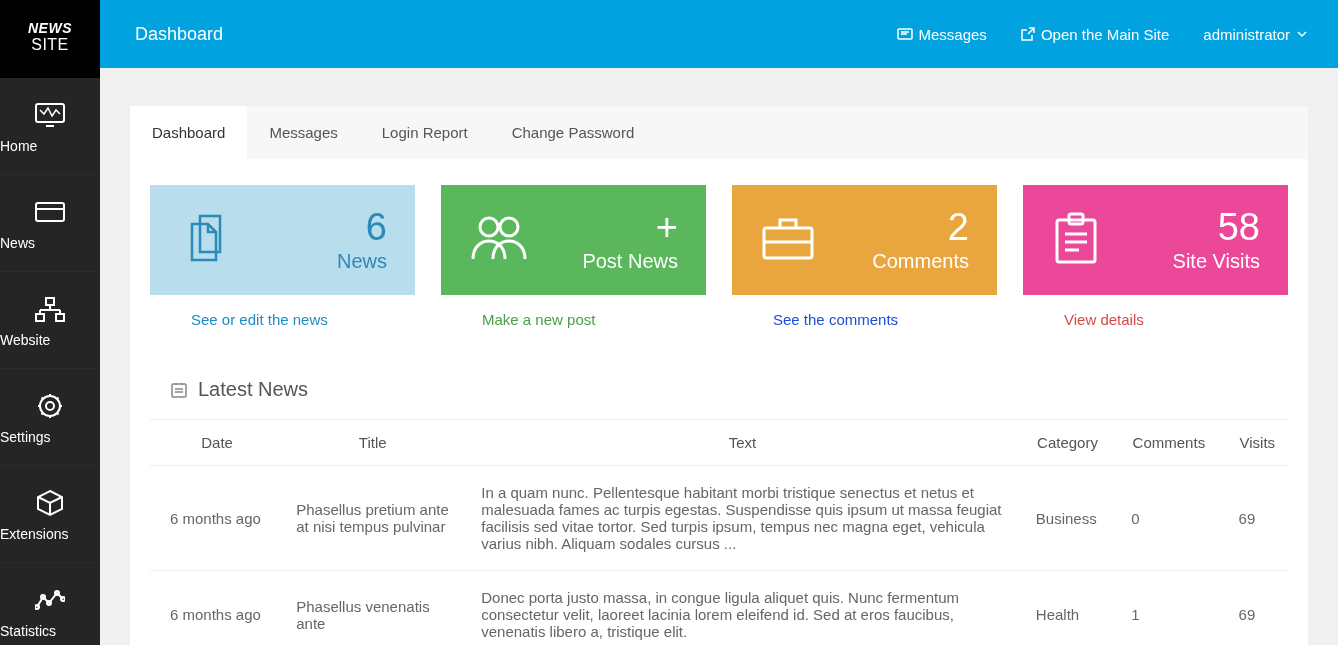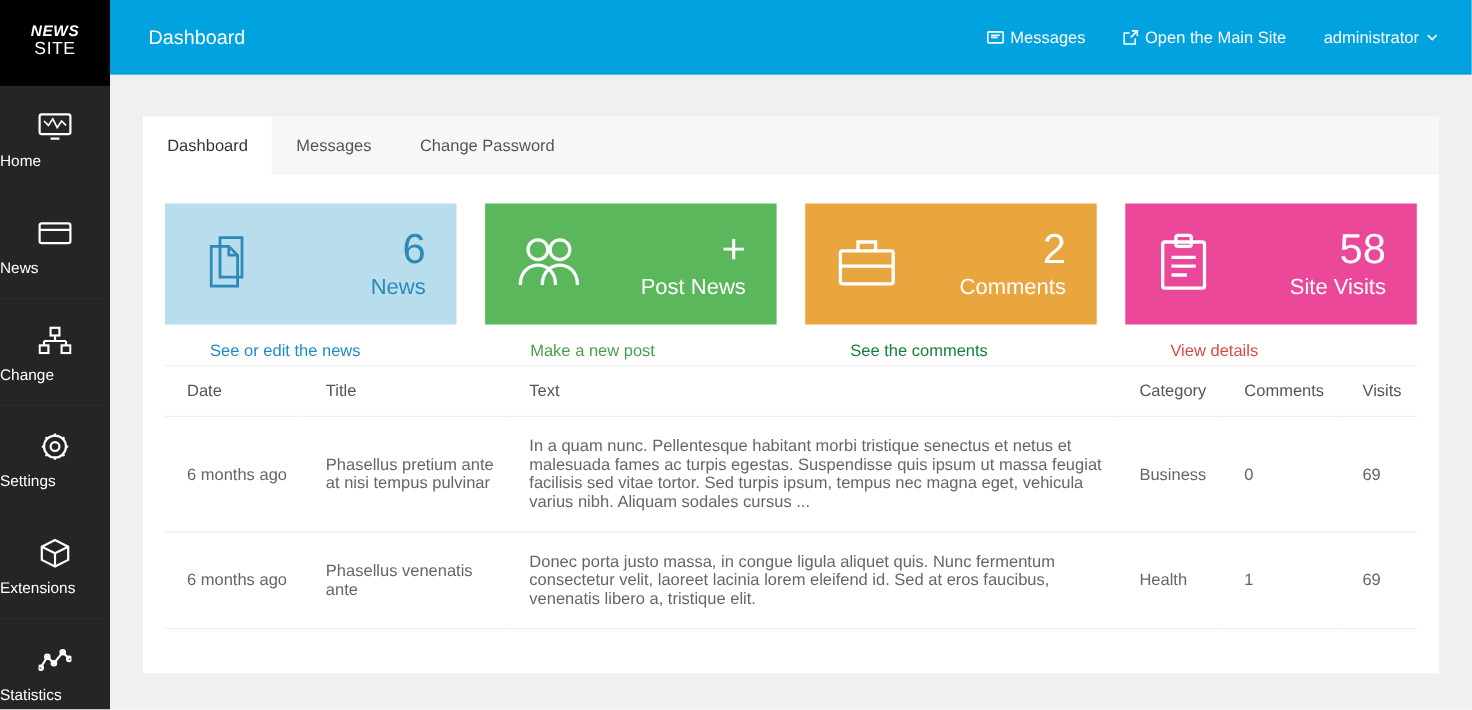--- a/index.html
+++ b/index.html
@@ -97,37 +97,37 @@
   .stat-label { font-size: 20px; margin-top:4px; font-weight:300;}
   .stat-link {
     display:block;
     padding:16px 0 4px 4px;
     font-size:15px;
     cursor:pointer;
     margin-left:37px;
   }
   .stat-link.blue  { color:#1f8bc5;}
   .stat-link.green { color:#4a9e4a;}
-  .stat-link.yellow{ color:#15803d;}
+  .stat-link.yellow{ color:#1d4ed8;}
   .stat-link.red   { color:#d64a46;}
 
   
   .section-title {
     display:flex;
     align-items:center;
     gap:10px;
     font-size:20px;
     color:#555;
     margin: 46px 0 18px 20px;
     font-weight:400;
   }
   .section-title svg { stroke:#888;}
   table { width:100%; border-collapse: collapse; font-size:15px;}
   thead th {
-    text-align:left;
+    text-align:center;
     font-weight:400;
     color:#555;
     padding: 14px 12px 14px 20px;
     border-bottom:1px solid #eee;
     border-top:1px solid #eee;
   }
   tbody td {
     padding: 18px 12px 18px 20px;
     border-bottom:1px solid #eee;
     color:#666;
@@ -169,21 +169,21 @@
 
     <div class="nav-item">
       <div class="nav-icon">
         <svg width="30" height="26" fill="none" stroke-width="2">
             <rect x="11" y="2" width="8" height="7"></rect>
             <path d="M15 9 L15 14 M5 14 L25 14 M5 14 L5 18 M25 14 L25 18"></path>
             <rect x="1" y="18" width="8" height="7"></rect>
             <rect x="21" y="18" width="8" height="7"></rect>
           </svg>
       </div>
-      <span>Change</span>
+      <span>Website</span>
     </div>
 
     <div class="nav-item">
       <div class="nav-icon">
         <svg width="28" height="28" fill="none" stroke-width="2">
             <circle cx="14" cy="14" r="10"></circle>
             <circle cx="14" cy="14" r="4"></circle>
             <path d="M14 2 L14 5 M14 23 L14 26 M2 14 L5 14 M23 14 L26 14 M5.5 5.5 L7.6 7.6 M20.4 20.4 L22.5 22.5 M22.5 5.5 L20.4 7.6 M7.6 20.4 L5.5 22.5"></path>
           </svg>
       </div>
@@ -241,20 +241,21 @@
             </svg>
         </div>
       </div>
     </div>
 
     <div class="content">
       <div class="card">
         <div class="tabs">
           <div class="tab active">Dashboard</div>
           <div class="tab">Messages</div>
+          <div class="tab">Login Report</div>
           <div class="tab">Change Password</div>
         </div>
 
         <div class="tab-content">
 
           <div class="stats-row">
 
             <div class="stat">
               <div class="stat-box blue">
                 <div class="stat-icon">
@@ -316,20 +317,27 @@
                 </div>
                 <div class="stat-right">
                   <div class="stat-value">58</div>
                   <div class="stat-label">Site Visits</div>
                 </div>
               </div>
               <span class="stat-link red">View details</span>
             </div>
           </div>
 
+          <div class="section-title">
+            <svg width="18" height="18" fill="none" stroke-width="1.5">
+                <rect x="2" y="3" width="14" height="13" rx="1"></rect>
+                <path d="M6 2 L6 4 M12 2 L12 4 M5 8 L13 8 M5 11 L13 11"></path>
+              </svg>
+            <span>Latest News</span>
+          </div>
 
           <table>
             <thead>
               <tr>
                 <th>Date</th>
                 <th style="width:185px;">Title</th>
                 <th>Text</th>
                 <th>Category</th>
                 <th>Comments</th>
                 <th>Visits</th>

